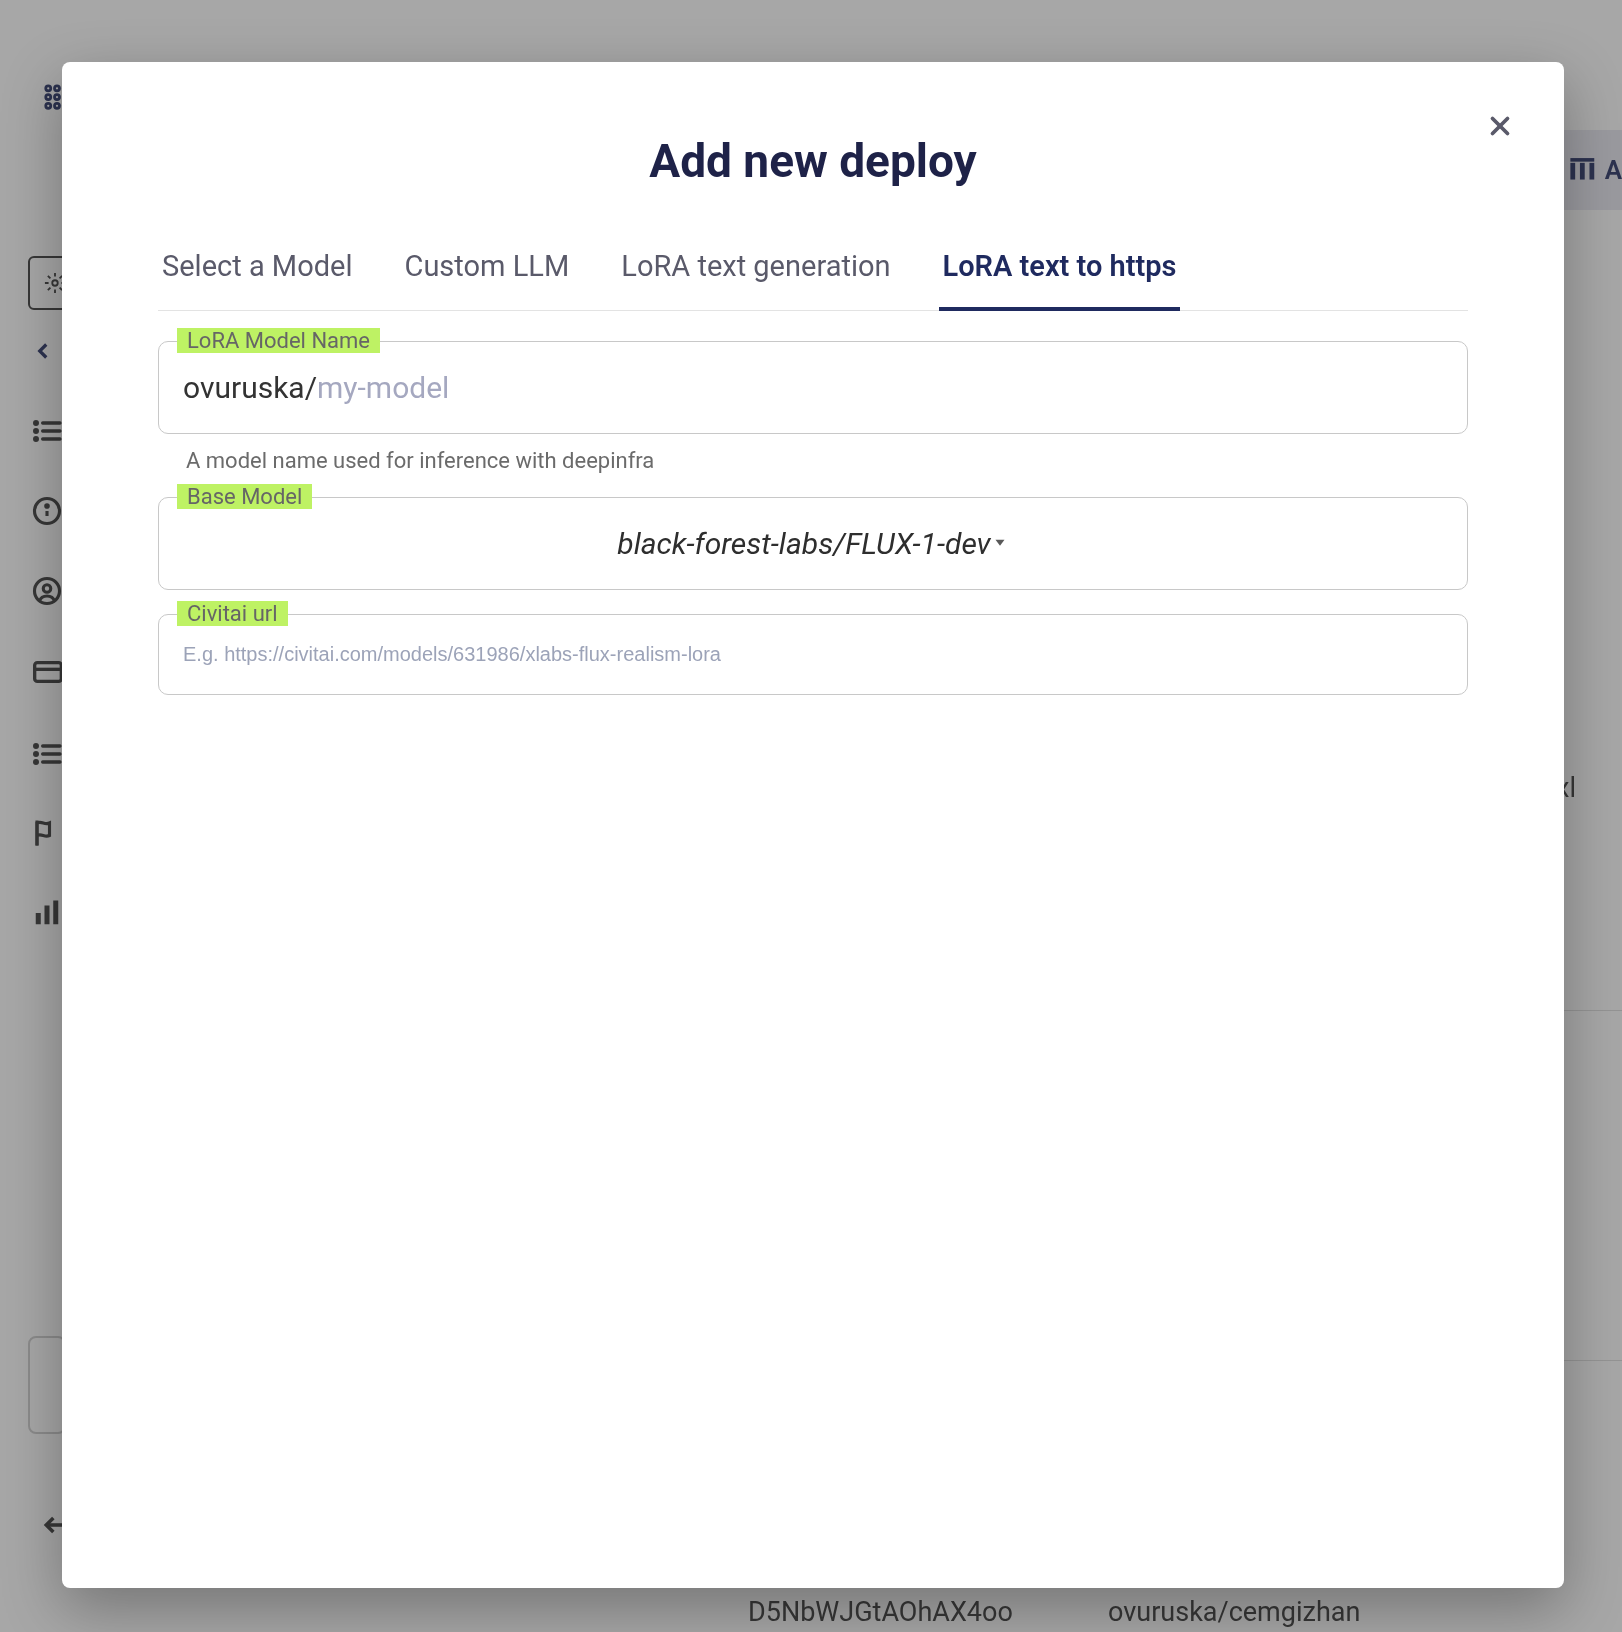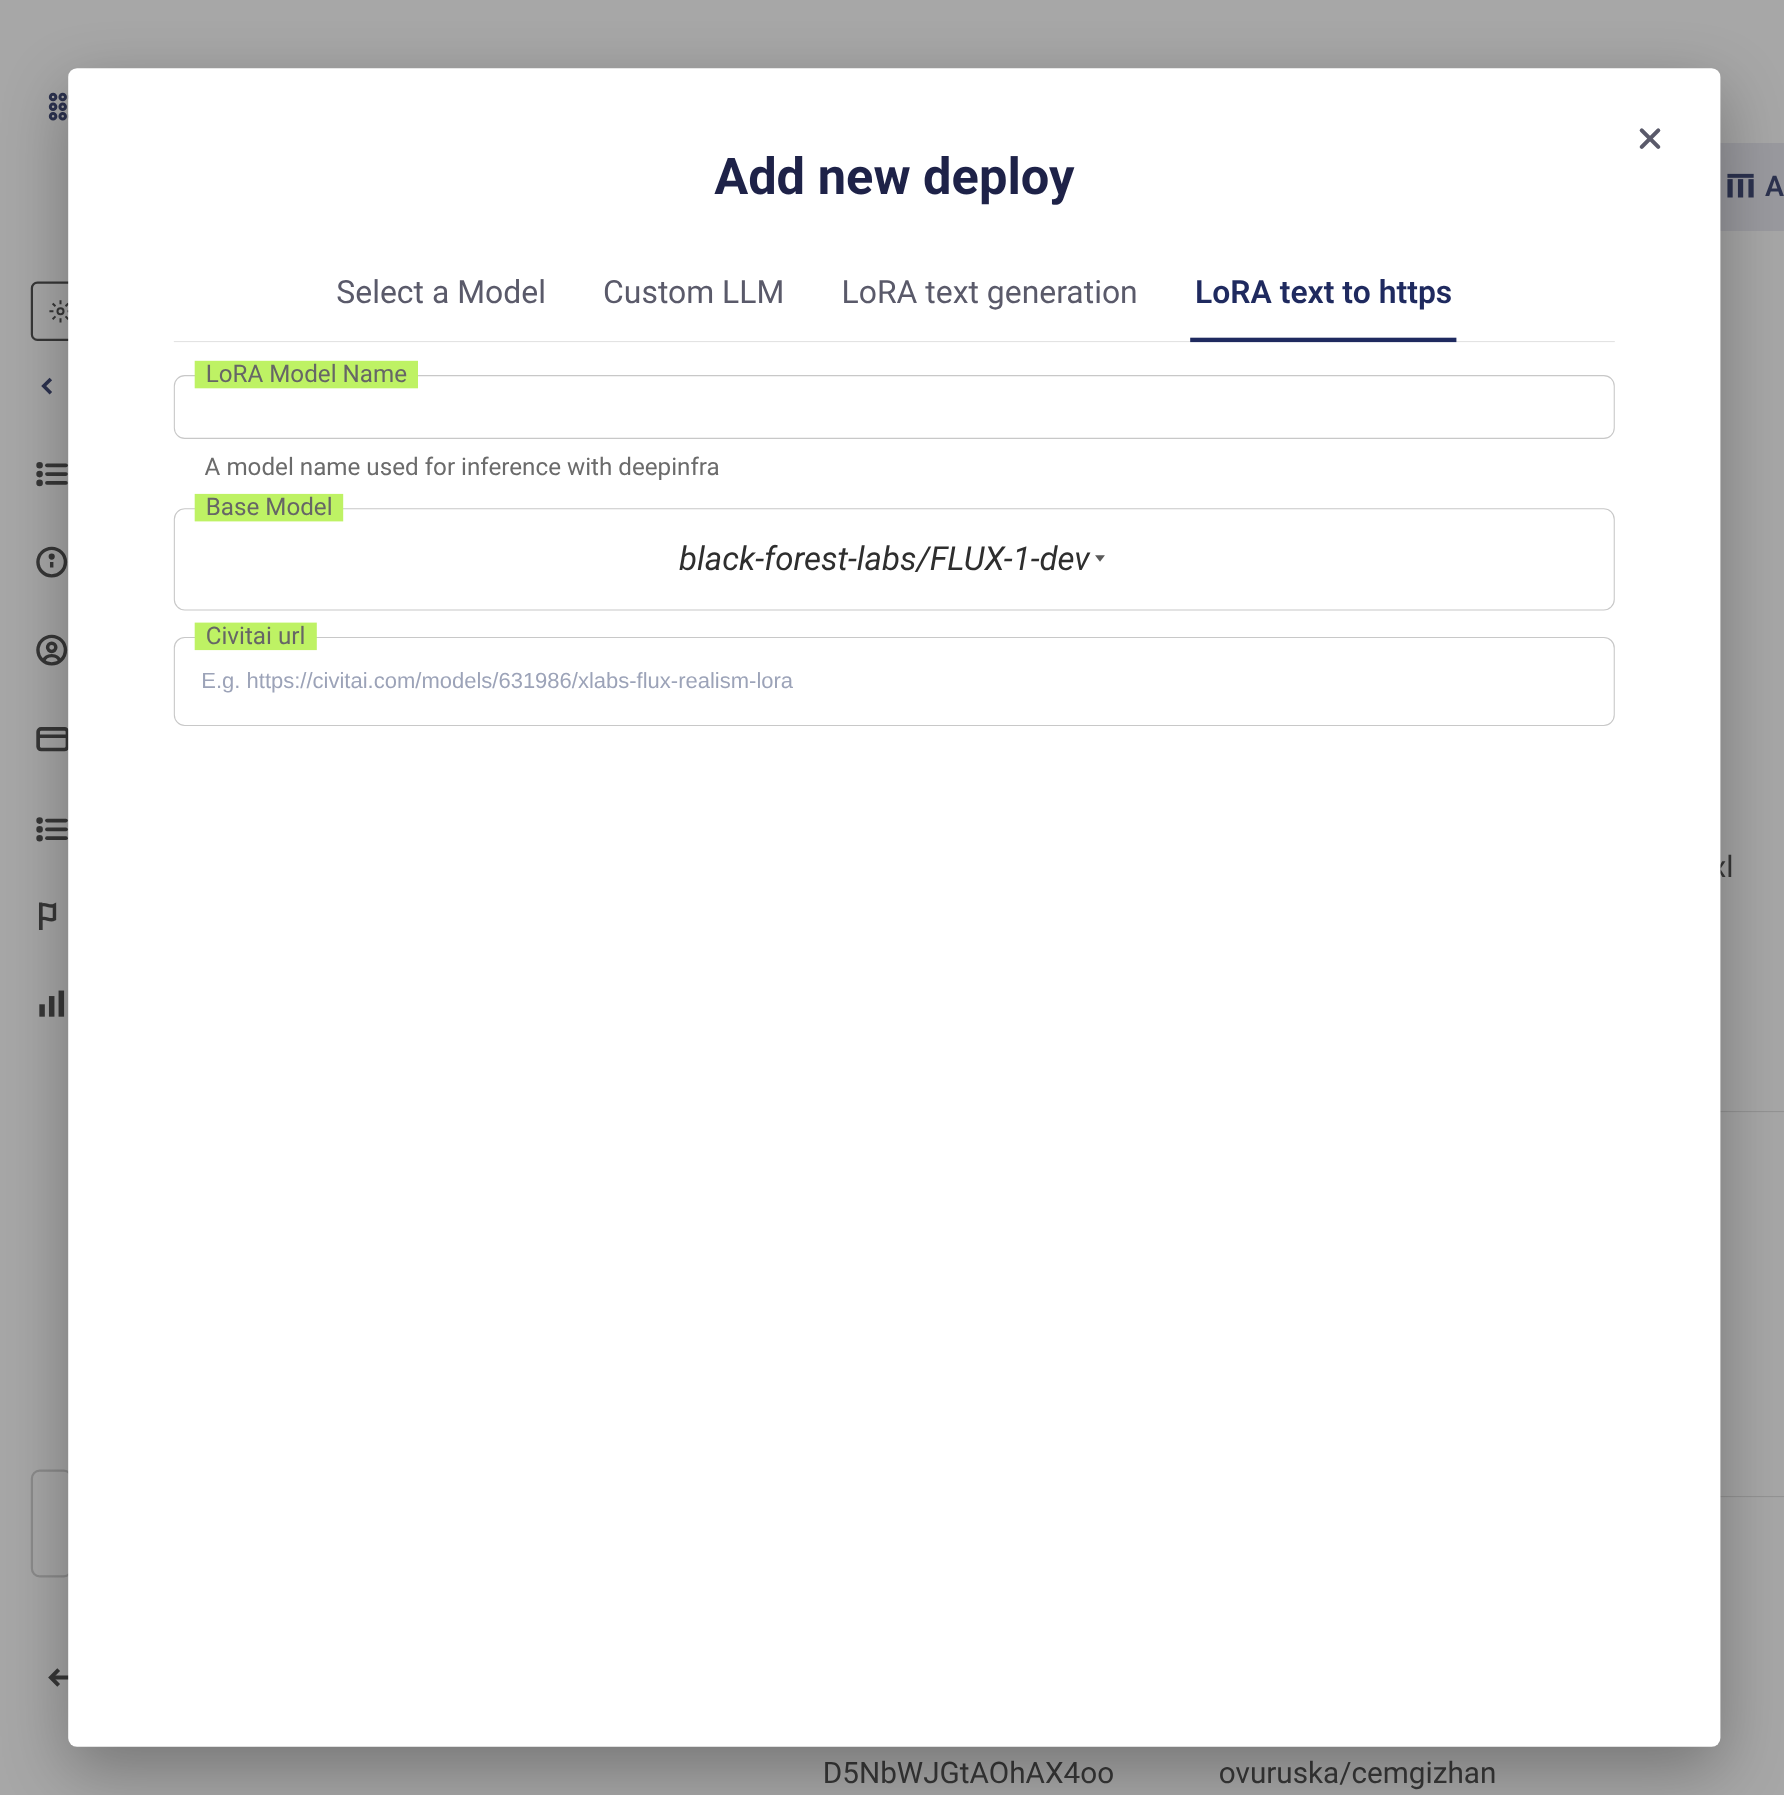--- a/index.html
+++ b/index.html
@@ -117,21 +117,21 @@
   color: #5a5a6a;
 }
 .modal-inner {
   max-width: 1310px;
   margin: 0 auto;
 }
 
 
 .tabs {
   display: flex;
-  justify-content: center;
+  justify-content: flex-start;
   gap: 44px;
   border-bottom: 1px solid #e3e3e3;
 }
 .tab {
   font-size: 29px;
   color: #5a5a6a;
   padding: 12px 4px 24px 4px;
   cursor: pointer;
   position: relative;
   top: 1px;
@@ -348,20 +348,24 @@
         <div class="tab">Custom LLM</div>
         <div class="tab">LoRA text generation</div>
         <div class="tab active">LoRA text to https</div>
       </div>
 
       <div class="form">
 
         
         <div class="field">
           <div class="field-legend">LoRA Model Name</div>
+          <div class="field-content">
+            <span class="prefix">ovuruska/</span>
+              <span class="placeholder">my-model</span>
+          </div>
         </div>
         <div class="helper">A model name used for inference with deepinfra</div>
 
         
         <div class="field">
           <div class="field-legend">Base Model</div>
           <div class="select-row">
             <span class="value">black-forest-labs/FLUX-1-dev</span>
             <span class="caret">
               <svg width="18" height="18" viewBox="0 0 24 24" fill="currentColor">

